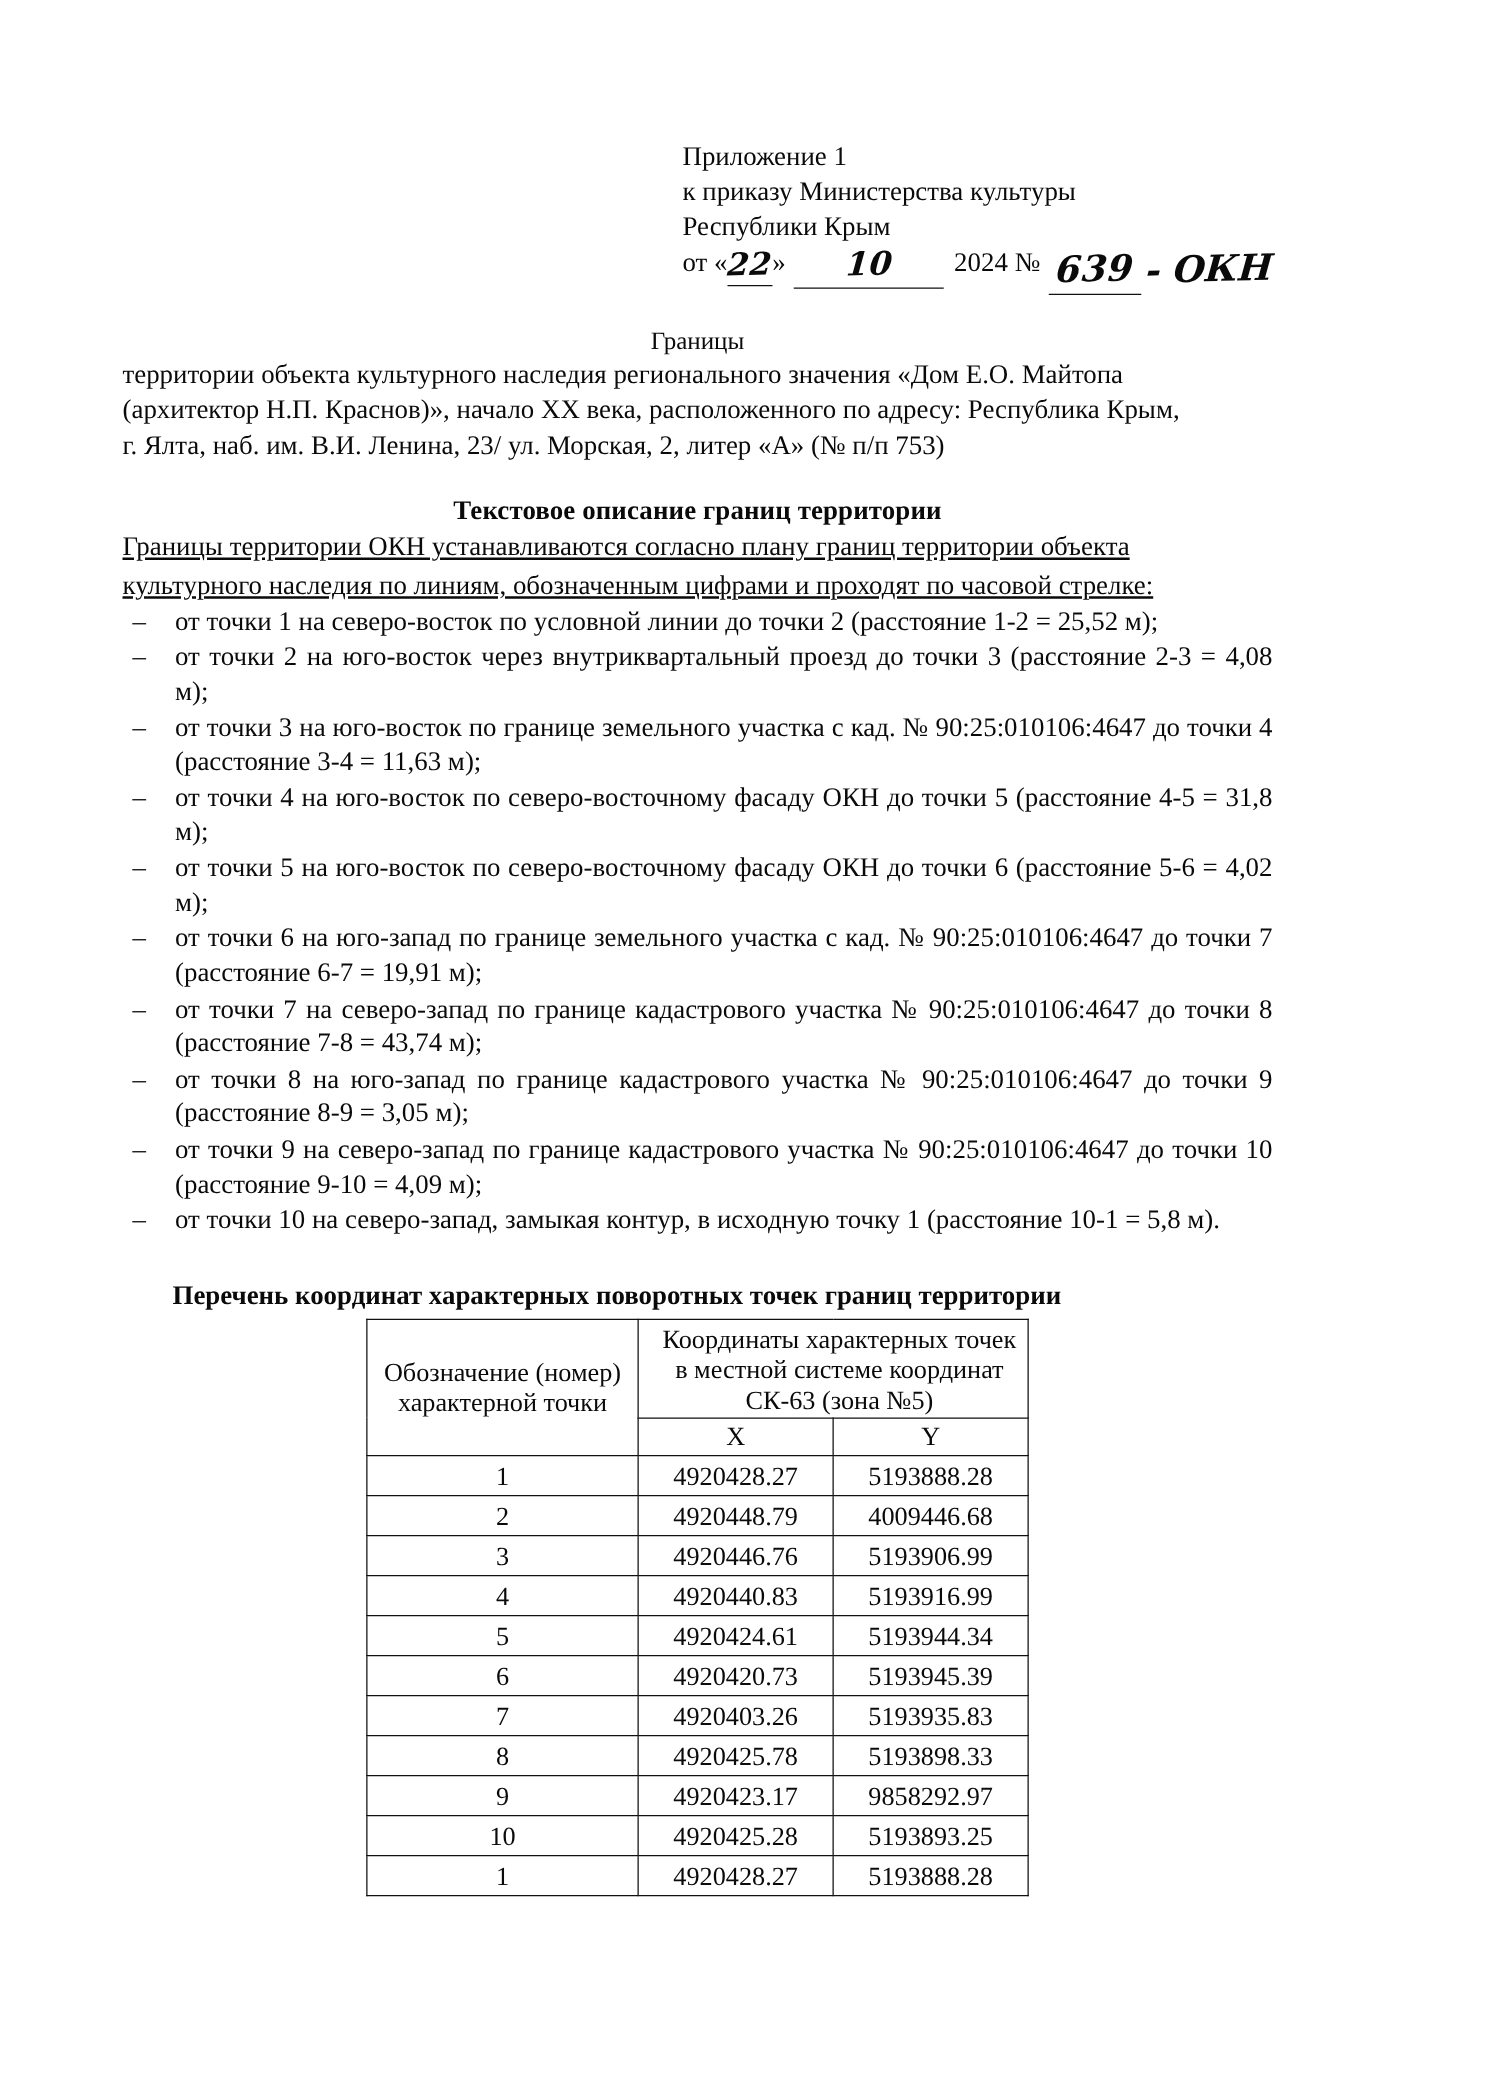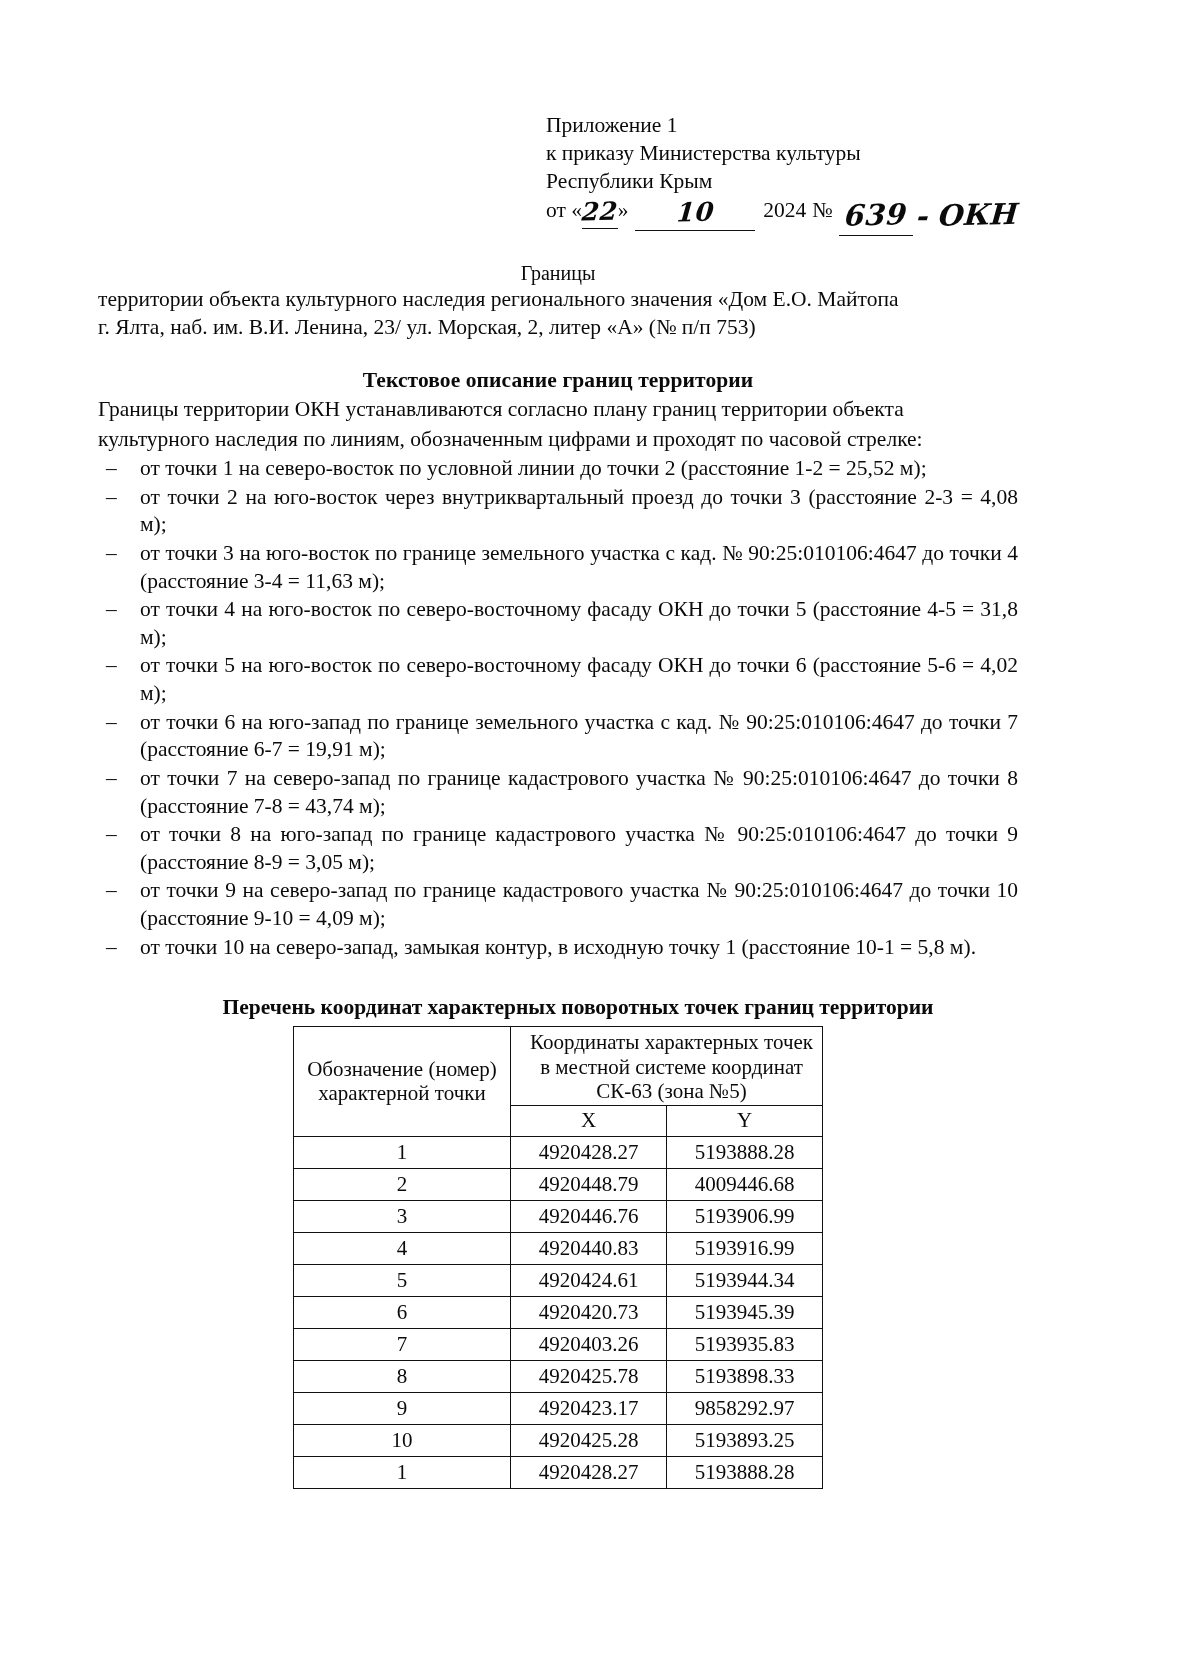--- a/index.html
+++ b/index.html
@@ -99,20 +99,21 @@
     font-weight: bold;
     font-size: 21.5px;
     margin-top: 26px;
     letter-spacing: 0.1px;
   }
   .intro {
     font-size: 21.5px;
     line-height: 1.285;
     margin-top: 3px;
     text-align: left;
+    text-decoration: underline;
   }
 
   
   ul.borders {
     list-style: none;
     margin: 0;
     padding: 0;
     font-size: 21.5px;
     line-height: 1.285;
   }
@@ -125,21 +126,21 @@
   }
   ul.borders li .dash {
     position: absolute;
     left: 8px;
     top: 0;
   }
   ul.borders li.no-justify { text-align: left; }
 
   
   .table-heading {
-    text-align: center;
+    text-align: left;
     font-weight: bold;
     font-size: 21.5px;
     margin-top: 34px;
     margin-left: 40px;
   }
   table.coords {
     border-collapse: collapse;
     margin: 6px auto 0 auto;
     width: 530px;
     font-size: 21px;
@@ -194,20 +195,21 @@
         <span style="display:inline-block;width:8px;"></span>
         <span class="num-slot">
           <span class="hand hand-num">639</span>
         </span>
         <span class="hand-suffix">- ОКН</span>
       </div>
     </div>
 
     <div class="title-center">Границы</div>
     <div class="para-justify">территории объекта культурного наследия регионального значения «Дом Е.О. Майтопа</div>
+    <div class="para-justify">(архитектор Н.П. Краснов)», начало XX века, расположенного по адресу: Республика Крым,</div>
     <div class="para-justify last-left">г. Ялта, наб. им. В.И. Ленина, 23/ ул. Морская, 2, литер «А» (№ п/п 753)</div>
 
     <div class="section-heading">Текстовое описание границ территории</div>
     <div class="intro">Границы территории ОКН устанавливаются согласно плану границ территории объекта</div>
     <div class="intro">культурного наследия по линиям, обозначенным цифрами и проходят по часовой стрелке:</div>
 
     <ul class="borders">
       <li><span class="dash">–</span><span>от точки 1 на северо-восток по условной линии до точки 2 (расстояние 1-2 = 25,52 м);</span></li>
       <li><span class="dash">–</span><span>от точки 2 на юго-восток через внутриквартальный проезд до точки 3 (расстояние 2-3 = 4,08 м);</span></li>
       <li><span class="dash">–</span><span>от точки 3 на юго-восток по границе земельного участка с кад. № 90:25:010106:4647 до точки 4 (расстояние 3-4 = 11,63 м);</span></li>

